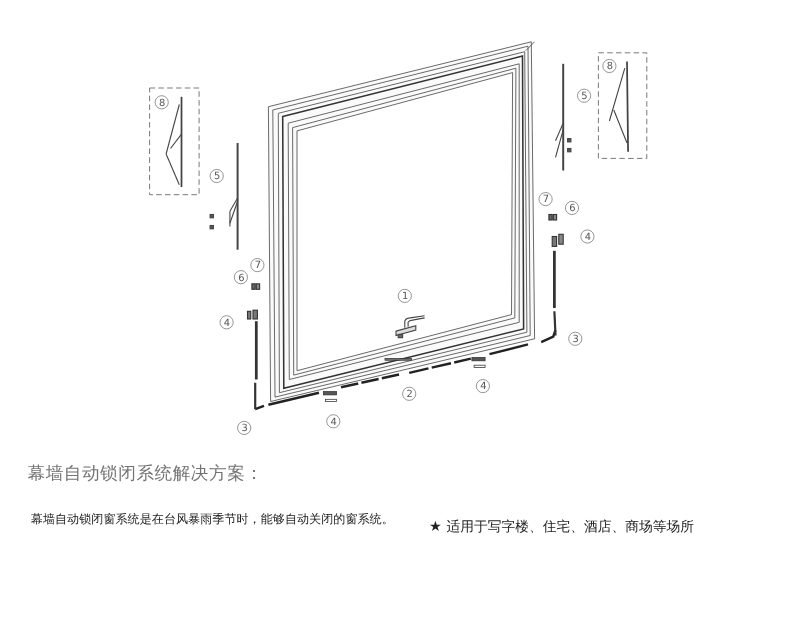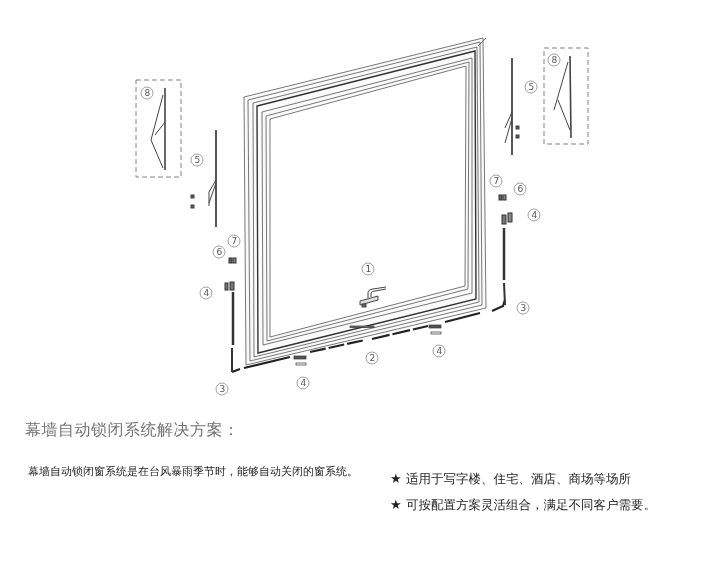--- a/index.html
+++ b/index.html
@@ -173,16 +173,13 @@
 </svg>
 
 <div class="heading">幕墙自动锁闭系统解决方案：</div>
 
 <div class="desc">幕墙自动锁闭窗系统是在台风暴雨季节时，能够自动关闭的窗系统。</div>
 
 <ul class="features">
   <li>
     <span class="star">★</span><span>适用于写字楼、住宅、酒店、商场等场所</span>
   </li>
-  <li>
-    <span class="star">★</span><span>可按配置方案灵活组合，满足不同客户需要。</span>
-  </li>
 </ul>
 
 </body></html>

